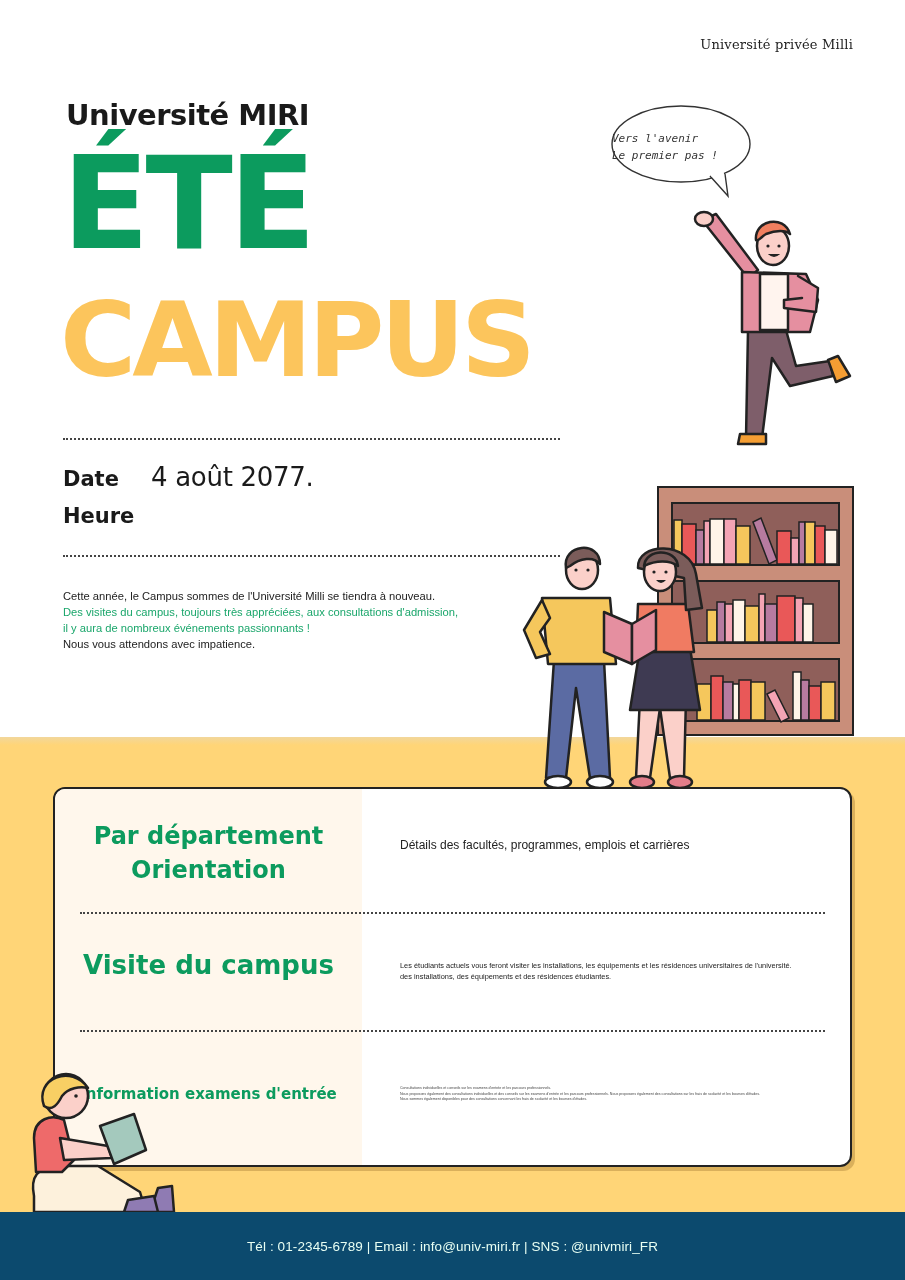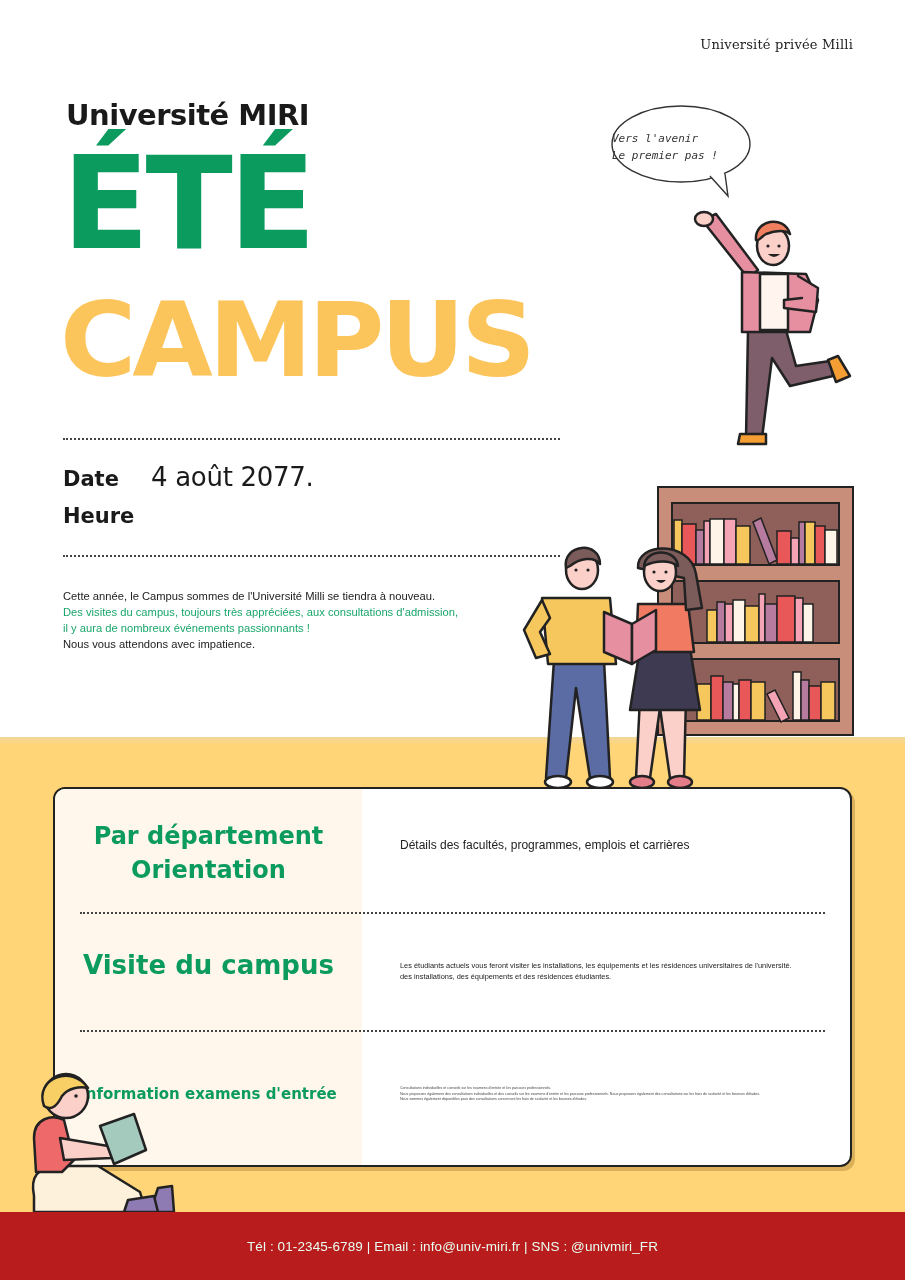--- a/index.html
+++ b/index.html
@@ -25,21 +25,21 @@
   .yellow-band { position: absolute; left: 0; top: 737px; width: 905px; height: 475px; background: #ffd577; }
   .yellow-band::before { content: ""; position: absolute; left: 0; top: 0; width: 100%; height: 8px; background: linear-gradient(#f2d79c, #ffd577); }
 
   .card { position: absolute; left: 53px; top: 787px; width: 799px; height: 380px; background: #ffffff; border: 2px solid #222; border-radius: 12px; overflow: hidden; box-shadow: 3px 4px 0 rgba(150,110,40,0.35); }
   .card-left { position: absolute; left: 0; top: 0; width: 307px; height: 100%; background: #fff7ec; }
   .card-row { position: absolute; left: 0; width: 100%; }
   .row-title { position: absolute; left: 0; width: 307px; text-align: center; font-family: "DejaVu Sans", sans-serif; font-weight: bold; color: #0c9b5e; }
   .row-desc { position: absolute; left: 345px; width: 430px; color: #222; }
   .row-divider { position: absolute; left: 25px; right: 25px; border-top: 2px dotted #444; }
 
-  .footer { position: absolute; left: 0; top: 1212px; width: 905px; height: 68px; background: #b91c1c; display: flex; align-items: center; justify-content: center; }
+  .footer { position: absolute; left: 0; top: 1212px; width: 905px; height: 68px; background: #0c4a6e; display: flex; align-items: center; justify-content: center; }
   .footer span { color: #e8fff3; font-size: 13.5px; letter-spacing: 0.1px; }
 
   .bubble { position: absolute; left: 610px; top: 104px; width: 144px; height: 96px; }
   .bubble-text { position: absolute; left: 612px; top: 130px; width: 140px; font-family: "DejaVu Sans Mono", monospace; font-style: italic; font-size: 11px; line-height: 17px; color: #333; }
 
   svg { position: absolute; overflow: visible; }
 </style>
 </head>
 <body>
 

